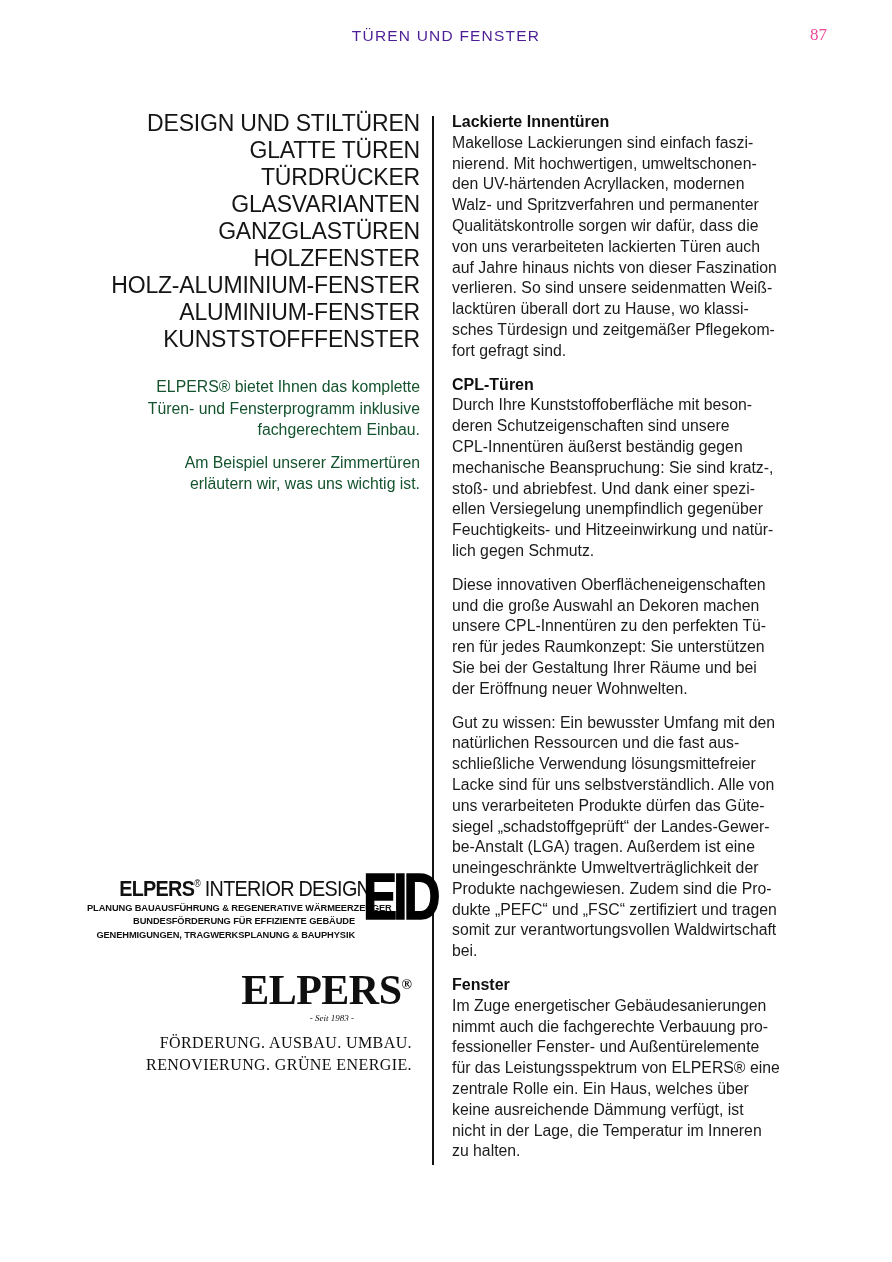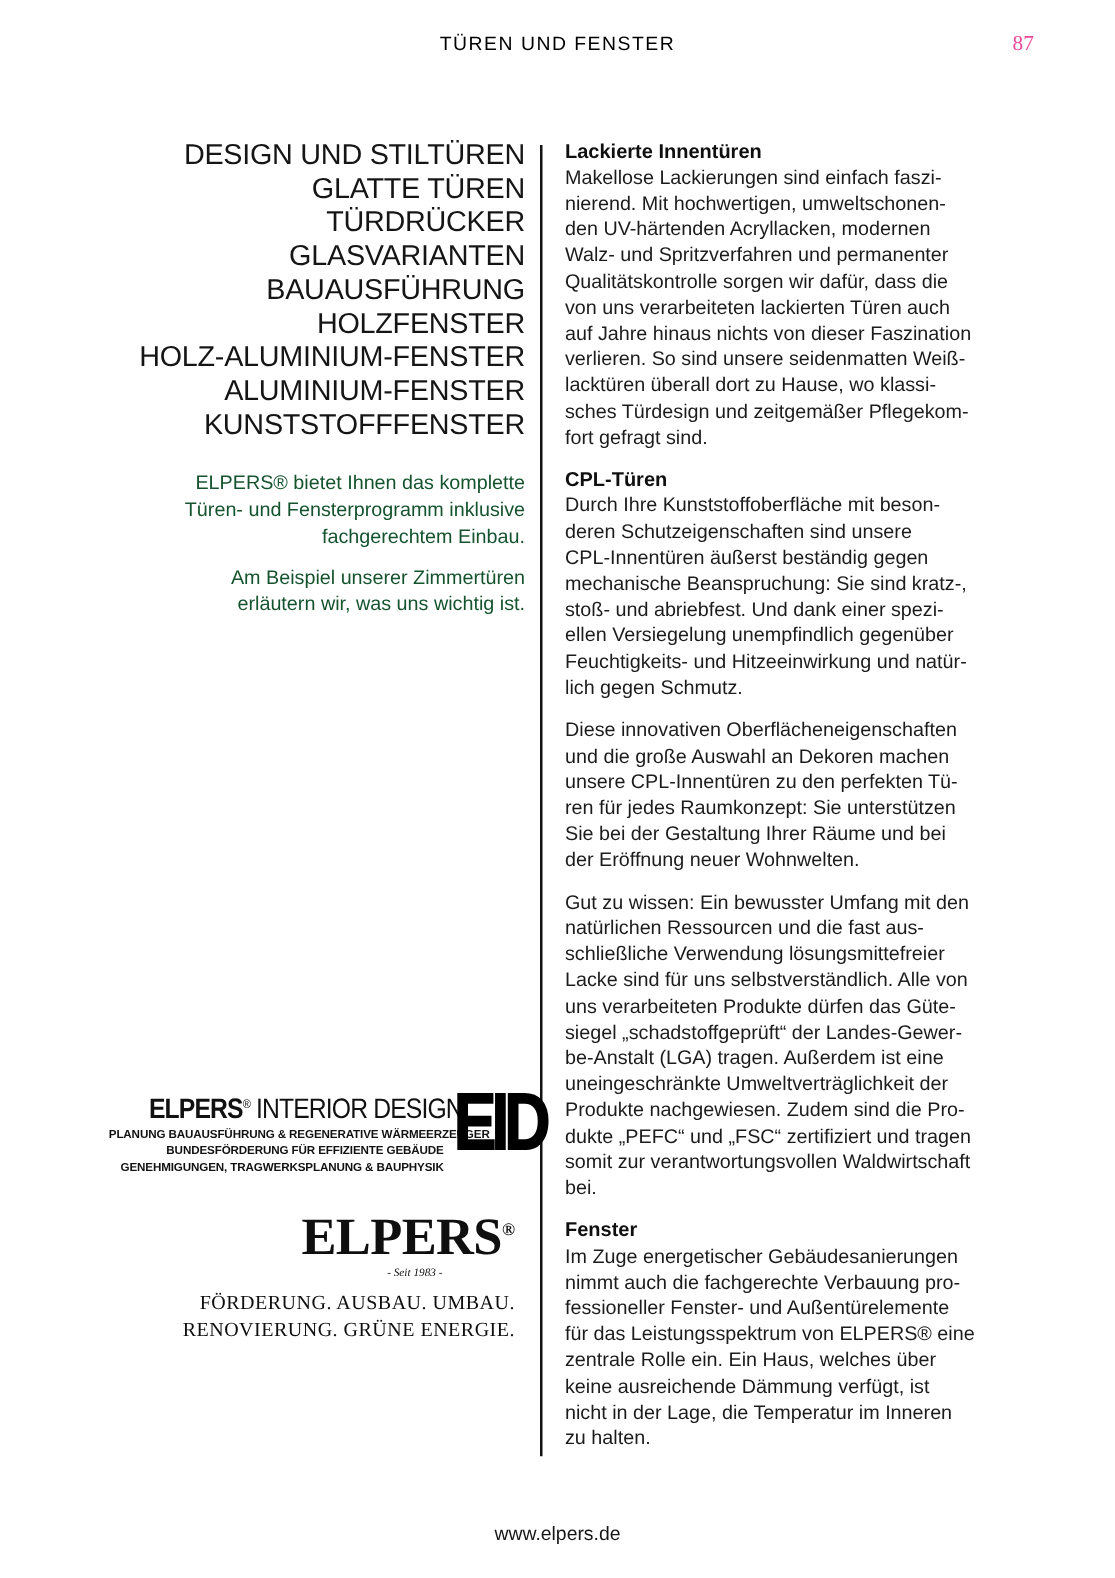--- a/index.html
+++ b/index.html
@@ -1,21 +1,21 @@
 <!DOCTYPE html>
 <html lang="de"><head>
 <meta charset="utf-8">
 <style>
   html,body{margin:0;padding:0;background:#ffffff;}
   .page{position:relative;width:892px;height:1262px;background:#ffffff;overflow:hidden;
         font-family:"Liberation Sans",sans-serif;color:#1b1b1b;}
 
   
   .header-title{position:absolute;top:27px;left:0;width:100%;text-align:center;
-                font-size:15.5px;letter-spacing:1.2px;color:#000000;}
+                font-size:15.5px;letter-spacing:1.2px;color:#4c1d95;}
   .page-number{position:absolute;top:25px;left:810px;font-family:"Liberation Serif",serif;
                font-size:17px;color:#ec4899;}
 
   
   .divider{position:absolute;left:432px;top:116px;width:2px;height:1049px;background:#131313;}
 
   
   .cat-list{position:absolute;top:110px;left:20px;width:400px;text-align:right;
             font-size:23px;line-height:27px;letter-spacing:-0.2px;color:#151515;}
 
@@ -62,21 +62,21 @@
   <div class="header-title">TÜREN UND FENSTER</div>
   <div class="page-number">87</div>
 
   <div class="divider"></div>
 
   <div class="cat-list">
     <div>DESIGN UND STILTÜREN</div>
     <div>GLATTE TÜREN</div>
     <div>TÜRDRÜCKER</div>
     <div>GLASVARIANTEN</div>
-    <div>BAUAUSFÜHRUNG</div>
+    <div>GANZGLASTÜREN</div>
     <div>HOLZFENSTER</div>
     <div>HOLZ-ALUMINIUM-FENSTER</div>
     <div>ALUMINIUM-FENSTER</div>
     <div>KUNSTSTOFFFENSTER</div>
   </div>
 
   <div class="intro">
     <p>ELPERS® bietet Ihnen das komplette
 Türen- und Fensterprogramm inklusive
 fachgerechtem Einbau.</p>
@@ -155,15 +155,14 @@
 nimmt auch die fachgerechte Verbauung pro-
 fessioneller Fenster- und Außentürelemente
 für das Leistungsspektrum von ELPERS® eine
 zentrale Rolle ein. Ein Haus, welches über
 keine ausreichende Dämmung verfügt, ist
 nicht in der Lage, die Temperatur im Inneren
 zu halten.</p>
     </section>
   </div>
 
-  <div class="footer">www.elpers.de</div>
 
 </div>
 
 </body></html>

